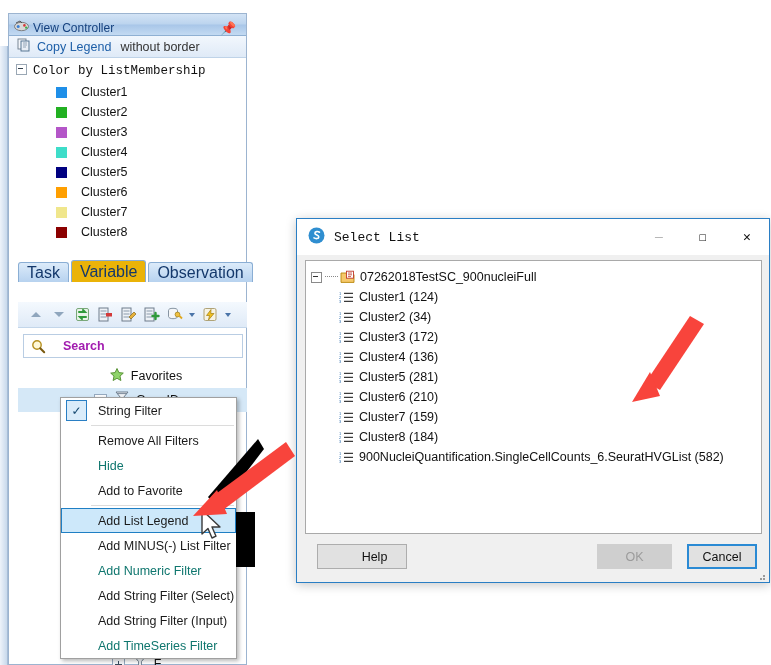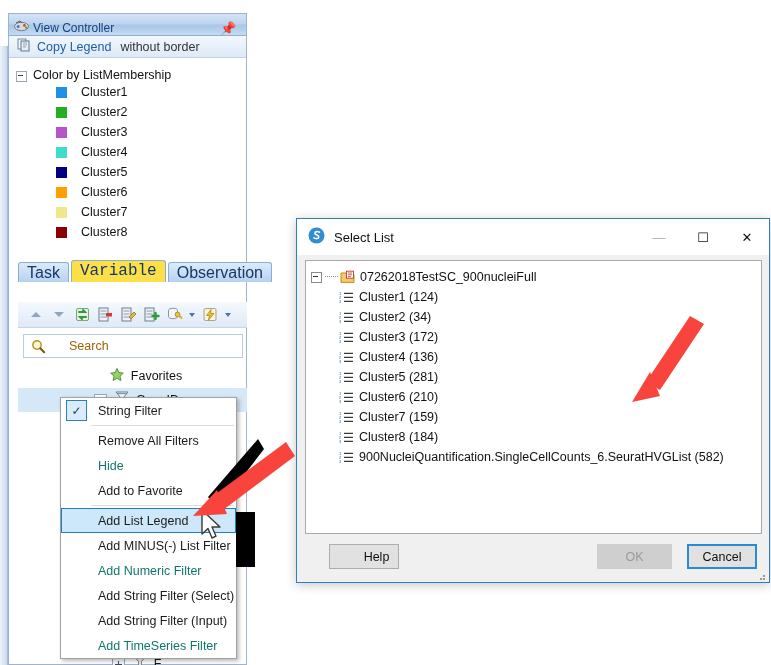--- a/index.html
+++ b/index.html
@@ -59,22 +59,22 @@
   .copylegend-link {
     color: #1d5fa8; font-size: 12.5px; margin-left: 6px; cursor: pointer;
   }
   .copylegend-sub {
     color: #333; font-size: 12.5px; margin-left: 9px;
   }
 
   
   .legend-area { padding: 6px 0 0 0; }
   .legend-root {
-    display: flex; align-items: flex-end; height: 18px;
-    padding-left: 7px; font-size: 12.5px; color: #111;
+    display: flex; align-items: flex-start; height: 18px;
+    padding-left: 7px; font-size: 12.5px; color: #111; font-family: Liberation Mono, monospace;
   }
   .expander {
     width: 9px; height: 9px;
     border: 1px solid #9aa7b4; background: #fff;
     position: relative; margin-right: 6px; flex: none; cursor: pointer;
   }
   .expander::before {
     content: ""; position: absolute; left: 1px; top: 3px;
     width: 5px; height: 1px; background: #33404d;
   }
@@ -94,23 +94,22 @@
   .tab {
     height: 19px; line-height: 19px;
     padding: 0 8px; font-size: 16px; color: #14386b;
     background: linear-gradient(to bottom,#dcebfa,#b7d2ef);
     border: 1px solid #8aaed4; border-bottom: none;
     border-radius: 3px 3px 0 0;
     margin-right: 2px; cursor: pointer;
   }
   .tab.active {
     height: 21px; line-height: 21px;
-    background: #fde047; color: #14386b;
+    background: #eab308; color: #14386b;
     border-color: #8aaed4;
-    font-family: Liberation Mono, monospace;
   }
   .status-bar {
     position: absolute; left: 9px; top: 268px; width: 228px; height: 18px;
     background: linear-gradient(to bottom,#e9f2fb,#d3e4f6);
     border: 1px solid #a9c4e0; border-top: none;
     box-sizing: border-box;
     display: flex; align-items: center; justify-content: center;
     color: #174f90; font-size: 12px;
   }
 
@@ -131,21 +130,21 @@
   .tri.down { border-top:5px solid #8fa6bd; }
   .tri.sm { border-left-width:3.5px;border-right-width:3.5px; }
   .tri.sm.down { border-top-width:4px;border-top-color:#4a74a8; }
 
   
   .search-box {
     position: absolute; left: 14px; top: 320px; width: 220px; height: 24px;
     background: #fff; border: 1px solid #b9cde3;
     box-sizing: border-box; display: flex; align-items: center;
   }
-  .search-input-text { color: #a16207; font-size: 12.5px; margin-left: 23px; }
+  .search-input-text { color: #a21caf; font-size: 12.5px; margin-left: 17px; font-weight: bold; }
 
   
   .var-tree { position: absolute; left: 9px; top: 350px; width: 229px; }
   .tree-row {
     display: flex; align-items: center; height: 24px;
     font-size: 12.5px; color: #111; padding-left: 8px;
     box-sizing: border-box;
     justify-content: center;
   }
   .tree-row.selected { background: #d5e8f7; }
@@ -190,20 +189,21 @@
     width: 474px; height: 365px;
     background: #f0f0f0;
     border: 1px solid #2a7ec4;
     box-sizing: border-box; z-index: 60;
     box-shadow: 0 2px 10px rgba(0,0,0,.22);
   }
   .dlg-titlebar {
     height: 36px; background: #ffffff;
     display: flex; align-items: center; padding-left: 11px;
     box-sizing: border-box;
+    font-family: Liberation Mono, monospace;
   }
   .dlg-title-text { font-size: 13px; color: #111; margin-left: 9px; flex: 1; }
   .dlg-winbtn {
     width: 44px; height: 35px; display: flex;
     align-items: center; justify-content: center; cursor: pointer;
     font-size: 13px; color: #111;
   }
   .dlg-winbtn.min { color: #aeaeae; }
   .dlg-body {
     position: absolute; left: 8px; top: 41px;
@@ -228,21 +228,21 @@
   }
   .dlg-footer {
     position: absolute; left: 0; bottom: 0; width: 100%; height: 46px;
   }
   .dlg-btn {
     position: absolute; top: 8px; height: 25px;
     border: 1px solid #adadad; background: #e1e1e1;
     font-family: "Liberation Sans", sans-serif; font-size: 12.5px;
     color: #111; cursor: pointer; box-sizing: border-box;
   }
-  .dlg-btn.help { left: 32px; width: 70px; padding-left: 31px; }
+  .dlg-btn.help { left: 20px; width: 90px; padding-left: 31px; }
   .dlg-btn.ok { left: 300px; width: 75px; background: #cfcfcf; color: #9b9b9b; border-color: #cfcfcf; cursor: default; }
   .dlg-btn.cancel { left: 390px; width: 70px; background: #e1e1e1; border: 2px solid #2a8ad4; }
   .dlg-grip { position: absolute; right: 3px; bottom: 2px; width: 10px; height: 10px; }
 
   
   .annot { position: absolute; z-index: 80; pointer-events: none; }
   #black-rect-1 { position:absolute; left:236px; top:512px; width:19px; height:55px; background:#000; z-index:55; }
 </style>
 </head>
 <body>

